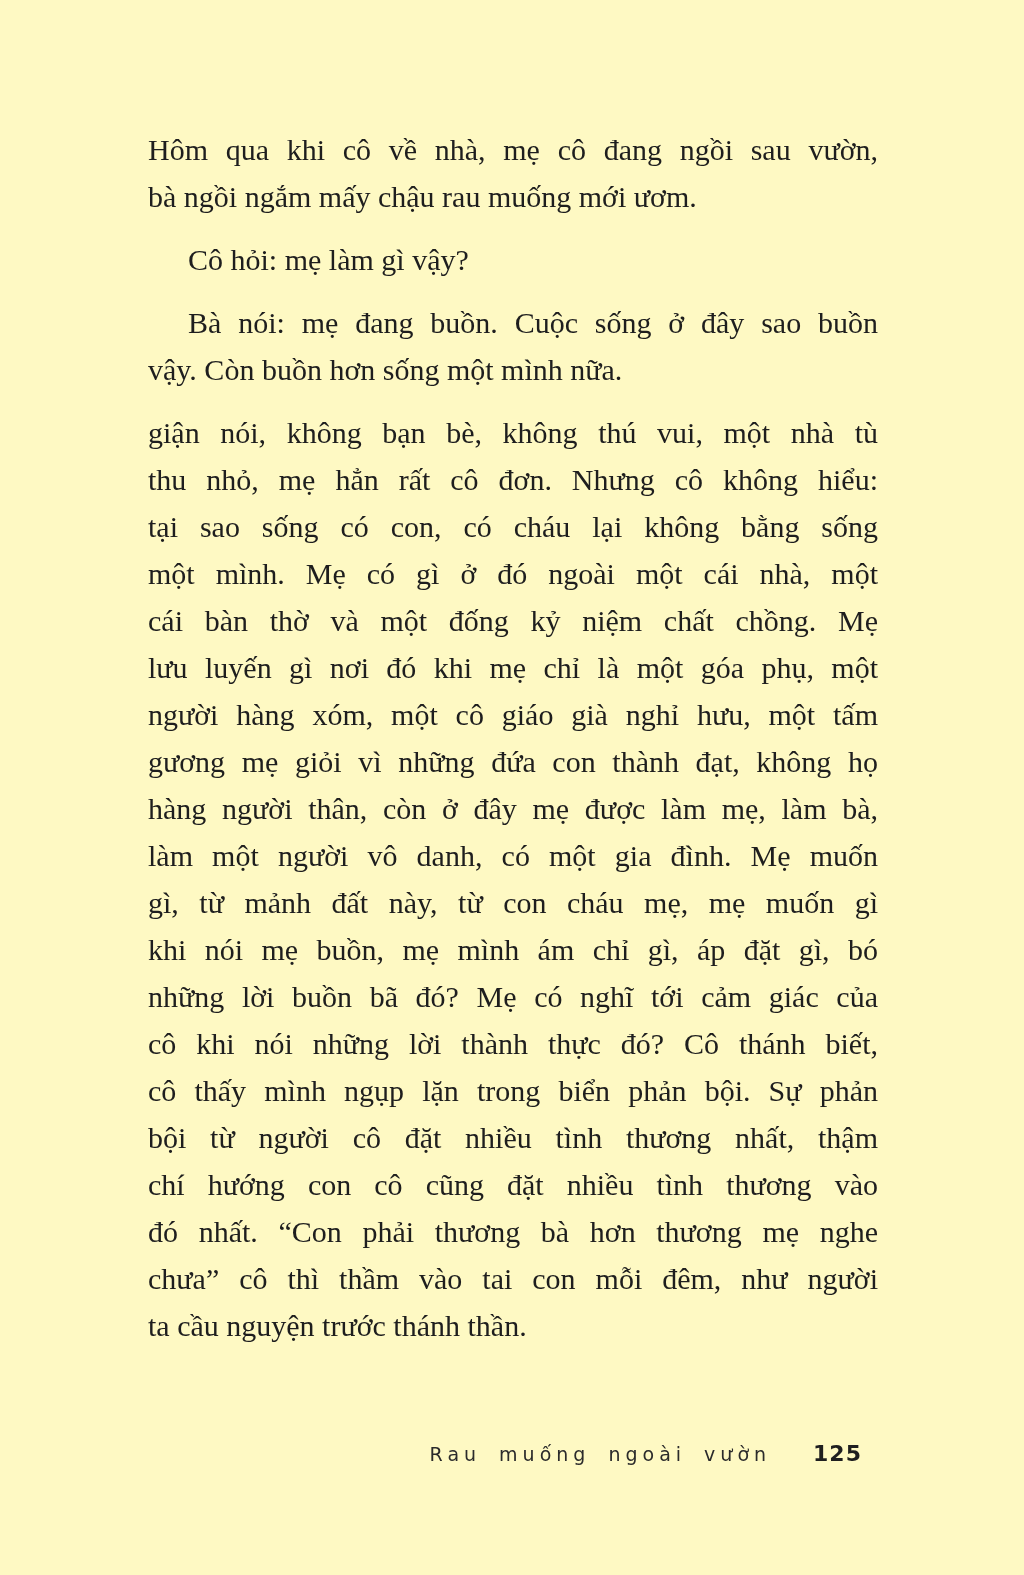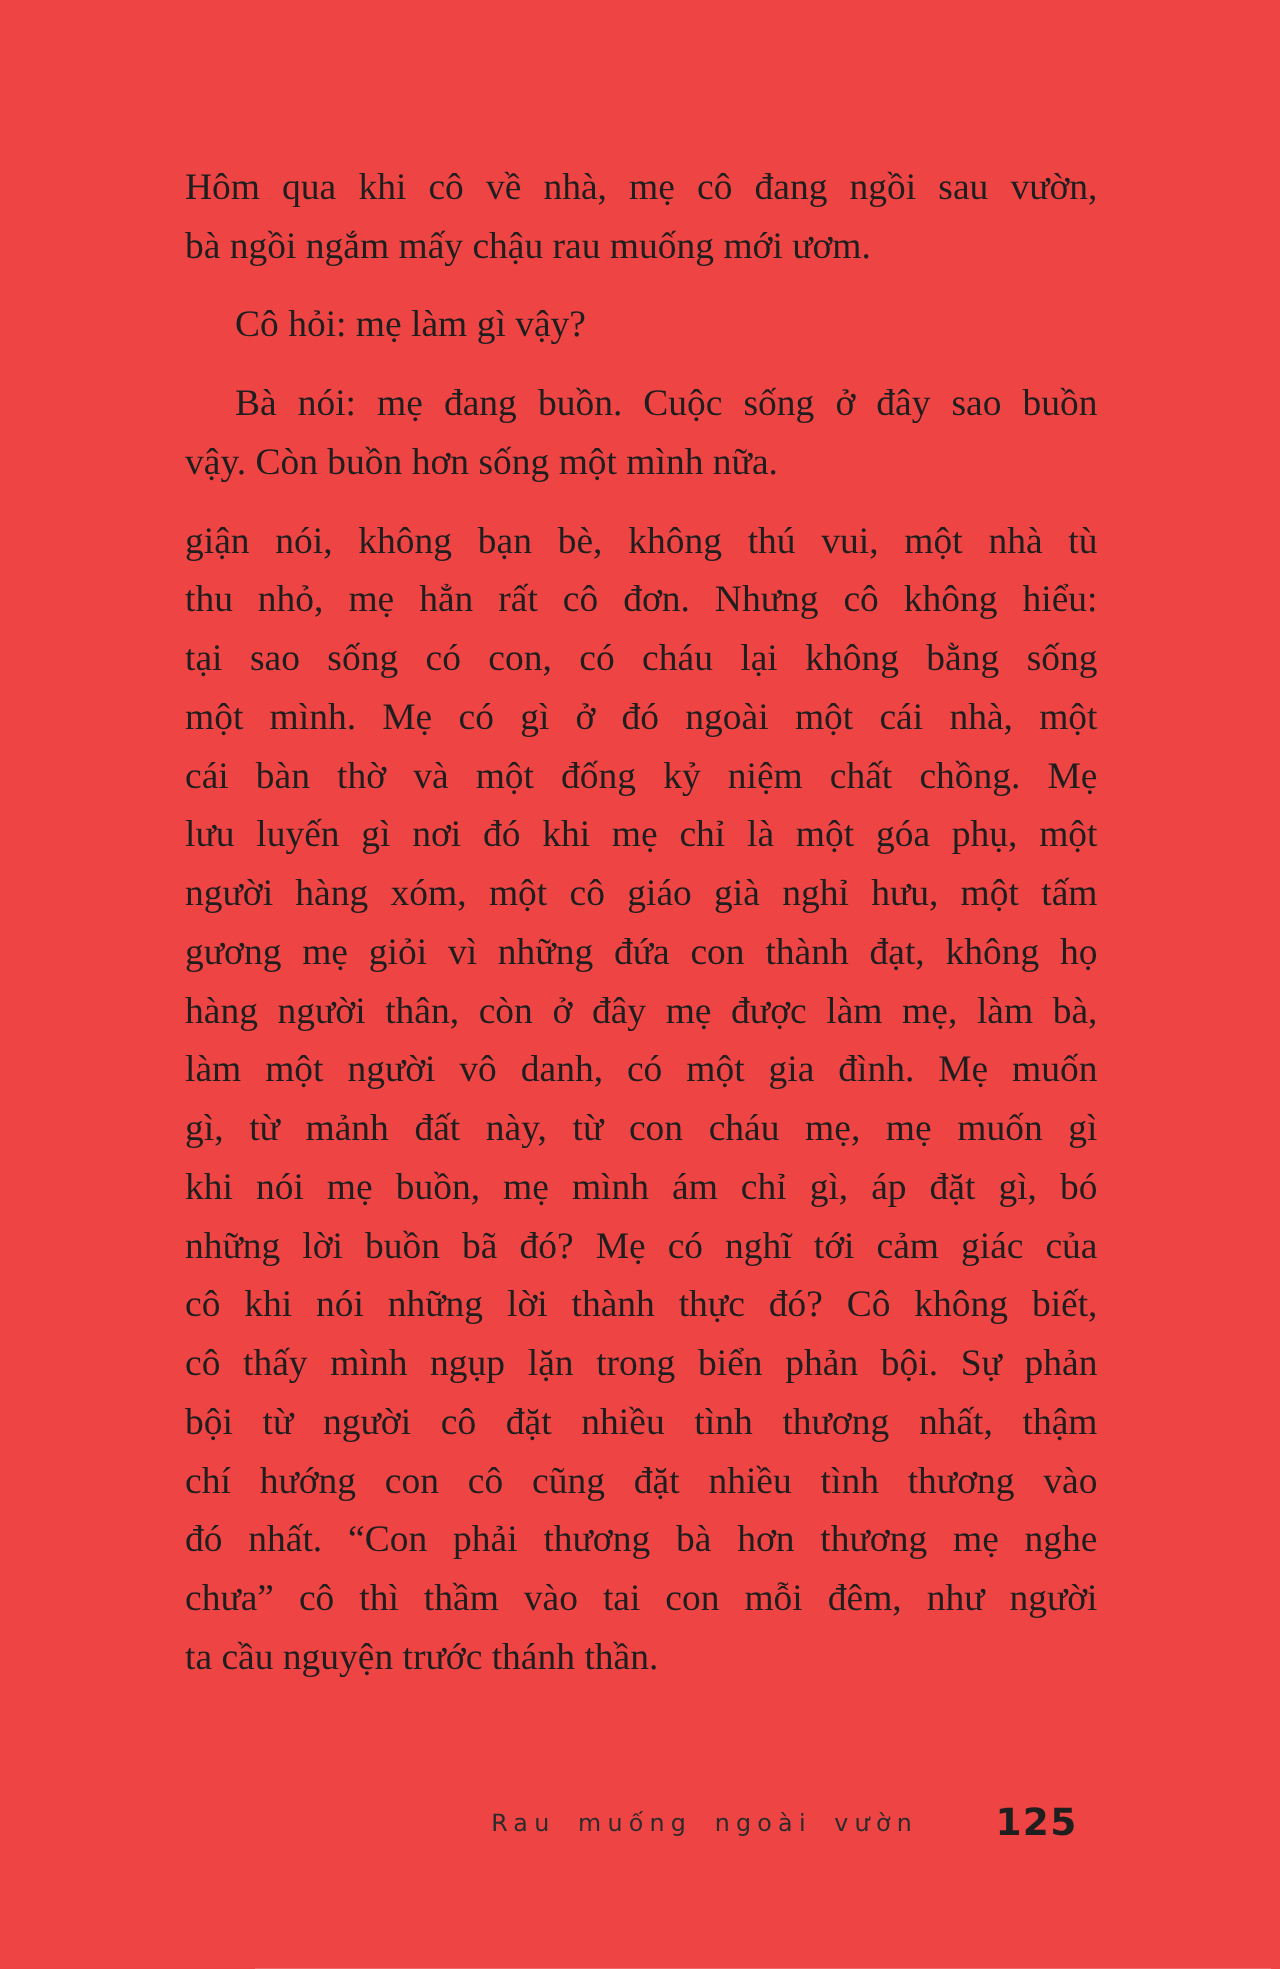--- a/index.html
+++ b/index.html
@@ -7,21 +7,21 @@
   body {
     background: #ffffff;
     font-family: "Liberation Serif", serif;
     position: relative;
     overflow: hidden;
   }
   .page {
     position: absolute;
     left: 0; top: 0;
     width: 1024px; height: 1575px;
-    background: #ef4444;
+    background: #fef9c3;
     color: #1e1e1e;
   }
   .body-text {
     position: absolute;
     left: 148px;
     top: 126px;
     width: 730px;
   }
   .para + .para { margin-top: 16px; }
   .line {
@@ -47,25 +47,24 @@
     gap: 42px;
     font-family: "DejaVu Sans", sans-serif;
   }
   .running-title {
     font-size: 19px;
     letter-spacing: 5px;
     word-spacing: 7px;
     color: #2b2b2b;
   }
   .page-number {
-    font-size: 30px;
+    font-size: 22px;
     font-weight: 700;
     letter-spacing: 1px;
     color: #1f1f1f;
-    margin-left: 20px;
   }
 </style>
 </head>
 <body>
 
 <main class="page">
 
   <section class="body-text">
 
   <div class="para">
@@ -86,21 +85,21 @@
         <div class="line">một mình. Mẹ có gì ở đó ngoài một cái nhà, một</div>
         <div class="line">cái bàn thờ và một đống kỷ niệm chất chồng. Mẹ</div>
         <div class="line">lưu luyến gì nơi đó khi mẹ chỉ là một góa phụ, một</div>
         <div class="line">người hàng xóm, một cô giáo già nghỉ hưu, một tấm</div>
         <div class="line">gương mẹ giỏi vì những đứa con thành đạt, không họ</div>
         <div class="line">hàng người thân, còn ở đây mẹ được làm mẹ, làm bà,</div>
         <div class="line">làm một người vô danh, có một gia đình. Mẹ muốn</div>
         <div class="line">gì, từ mảnh đất này, từ con cháu mẹ, mẹ muốn gì</div>
         <div class="line">khi nói mẹ buồn, mẹ mình ám chỉ gì, áp đặt gì, bó</div>
         <div class="line">những lời buồn bã đó? Mẹ có nghĩ tới cảm giác của</div>
-        <div class="line">cô khi nói những lời thành thực đó? Cô không biết,</div>
+        <div class="line">cô khi nói những lời thành thực đó? Cô thánh biết,</div>
         <div class="line">cô thấy mình ngụp lặn trong biển phản bội. Sự phản</div>
         <div class="line">bội từ người cô đặt nhiều tình thương nhất, thậm</div>
         <div class="line">chí hướng con cô cũng đặt nhiều tình thương vào</div>
         <div class="line">đó nhất. “Con phải thương bà hơn thương mẹ nghe</div>
         <div class="line">chưa” cô thì thầm vào tai con mỗi đêm, như người</div>
         <div class="line last">ta cầu nguyện trước thánh thần.</div>
       </div>
     </section>
 
   <footer class="footer">

